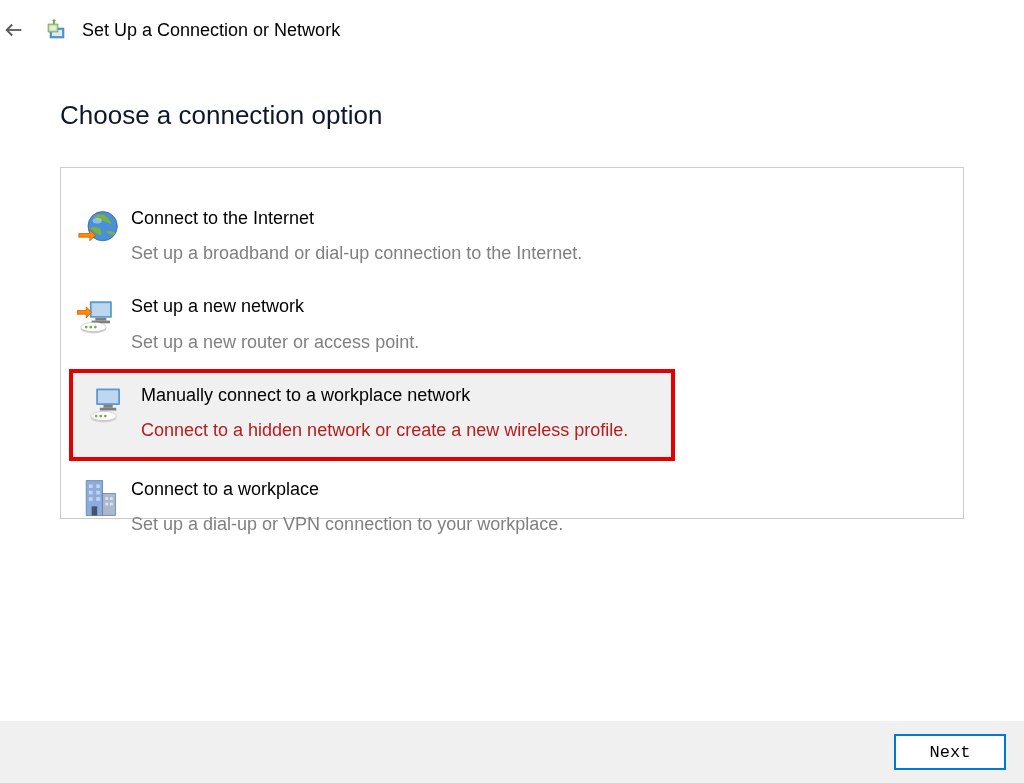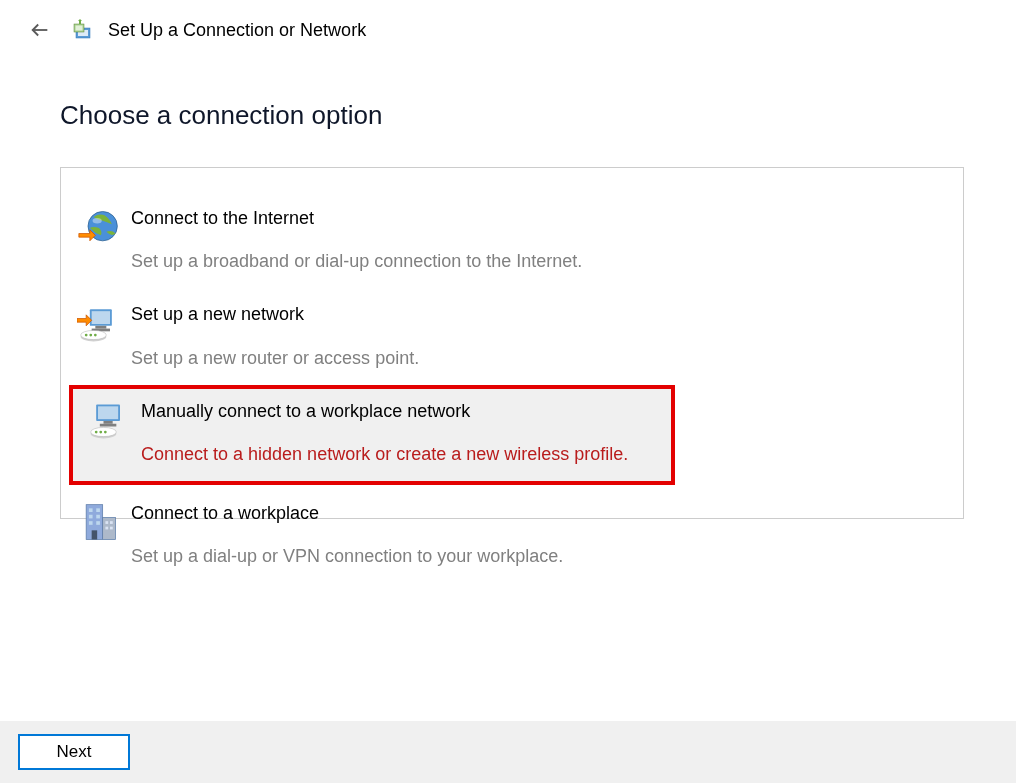--- a/index.html
+++ b/index.html
@@ -14,21 +14,21 @@
       color: #000000;
       width: 1024px;
       height: 783px;
       overflow: hidden;
       position: relative;
     }
     
     .header {
       display: flex;
       align-items: center;
-      padding: 18px 26px;
+      padding: 18px 0;
       gap: 12px;
     }
     
     .back-arrow {
       width: 24px;
       height: 24px;
       display: flex;
       align-items: center;
       justify-content: center;
       cursor: pointer;
@@ -108,39 +108,40 @@
     .option-title {
       font-size: 18px;
       color: #000000;
       line-height: 1.4;
     }
     
     .option-desc {
       font-size: 18px;
       color: #808080;
       line-height: 1.4;
-      margin-top: 18px;
+      margin-top: 10px;
     }
     
     .option-row.highlighted .option-desc {
       color: #b91c1c;
     }
     
     .footer {
       position: absolute;
       bottom: 0;
       left: 0;
-      right: 8px;
+      right: 0;
       height: 62px;
       background: #f0f0f0;
       display: flex;
       align-items: center;
-      justify-content: flex-start;
+      justify-content: flex-end;
       padding: 0 18px;
       gap: 10px;
+      font-family: Liberation Mono, monospace;
     }
     
     .btn {
       min-width: 112px;
       height: 36px;
       font-size: 17px;
       font-family: inherit;
       background: #ffffff;
       border: 1px solid #cccccc;
       cursor: pointer;

